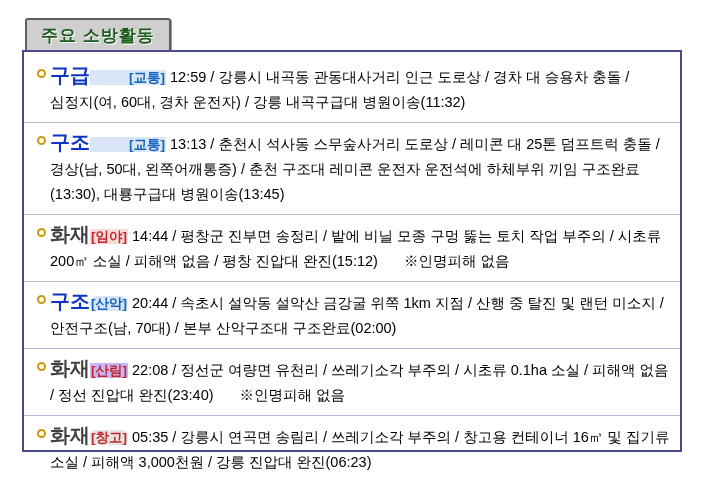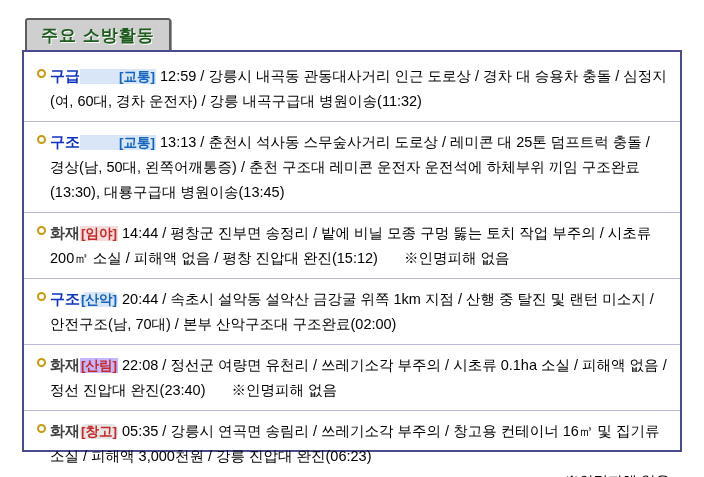--- a/index.html
+++ b/index.html
@@ -86,21 +86,21 @@
   }
   .content {
     flex: 1 1 auto;
     font-size: 14.5px;
     line-height: 25px;
     color: #000000;
     word-break: keep-all;
   }
   .cat {
     font-weight: bold;
-    font-size: 15px;
+    font-size: 20px;
   }
   .cat-gugeup { color: #0d33c4; }
   .cat-gujo   { color: #0d33c4; }
   .cat-hwajae { color: #404040; }
   .tag {
     font-weight: bold;
     font-size: 13.5px;
     padding: 0 1px;
   }
   .tag-gyotong {

